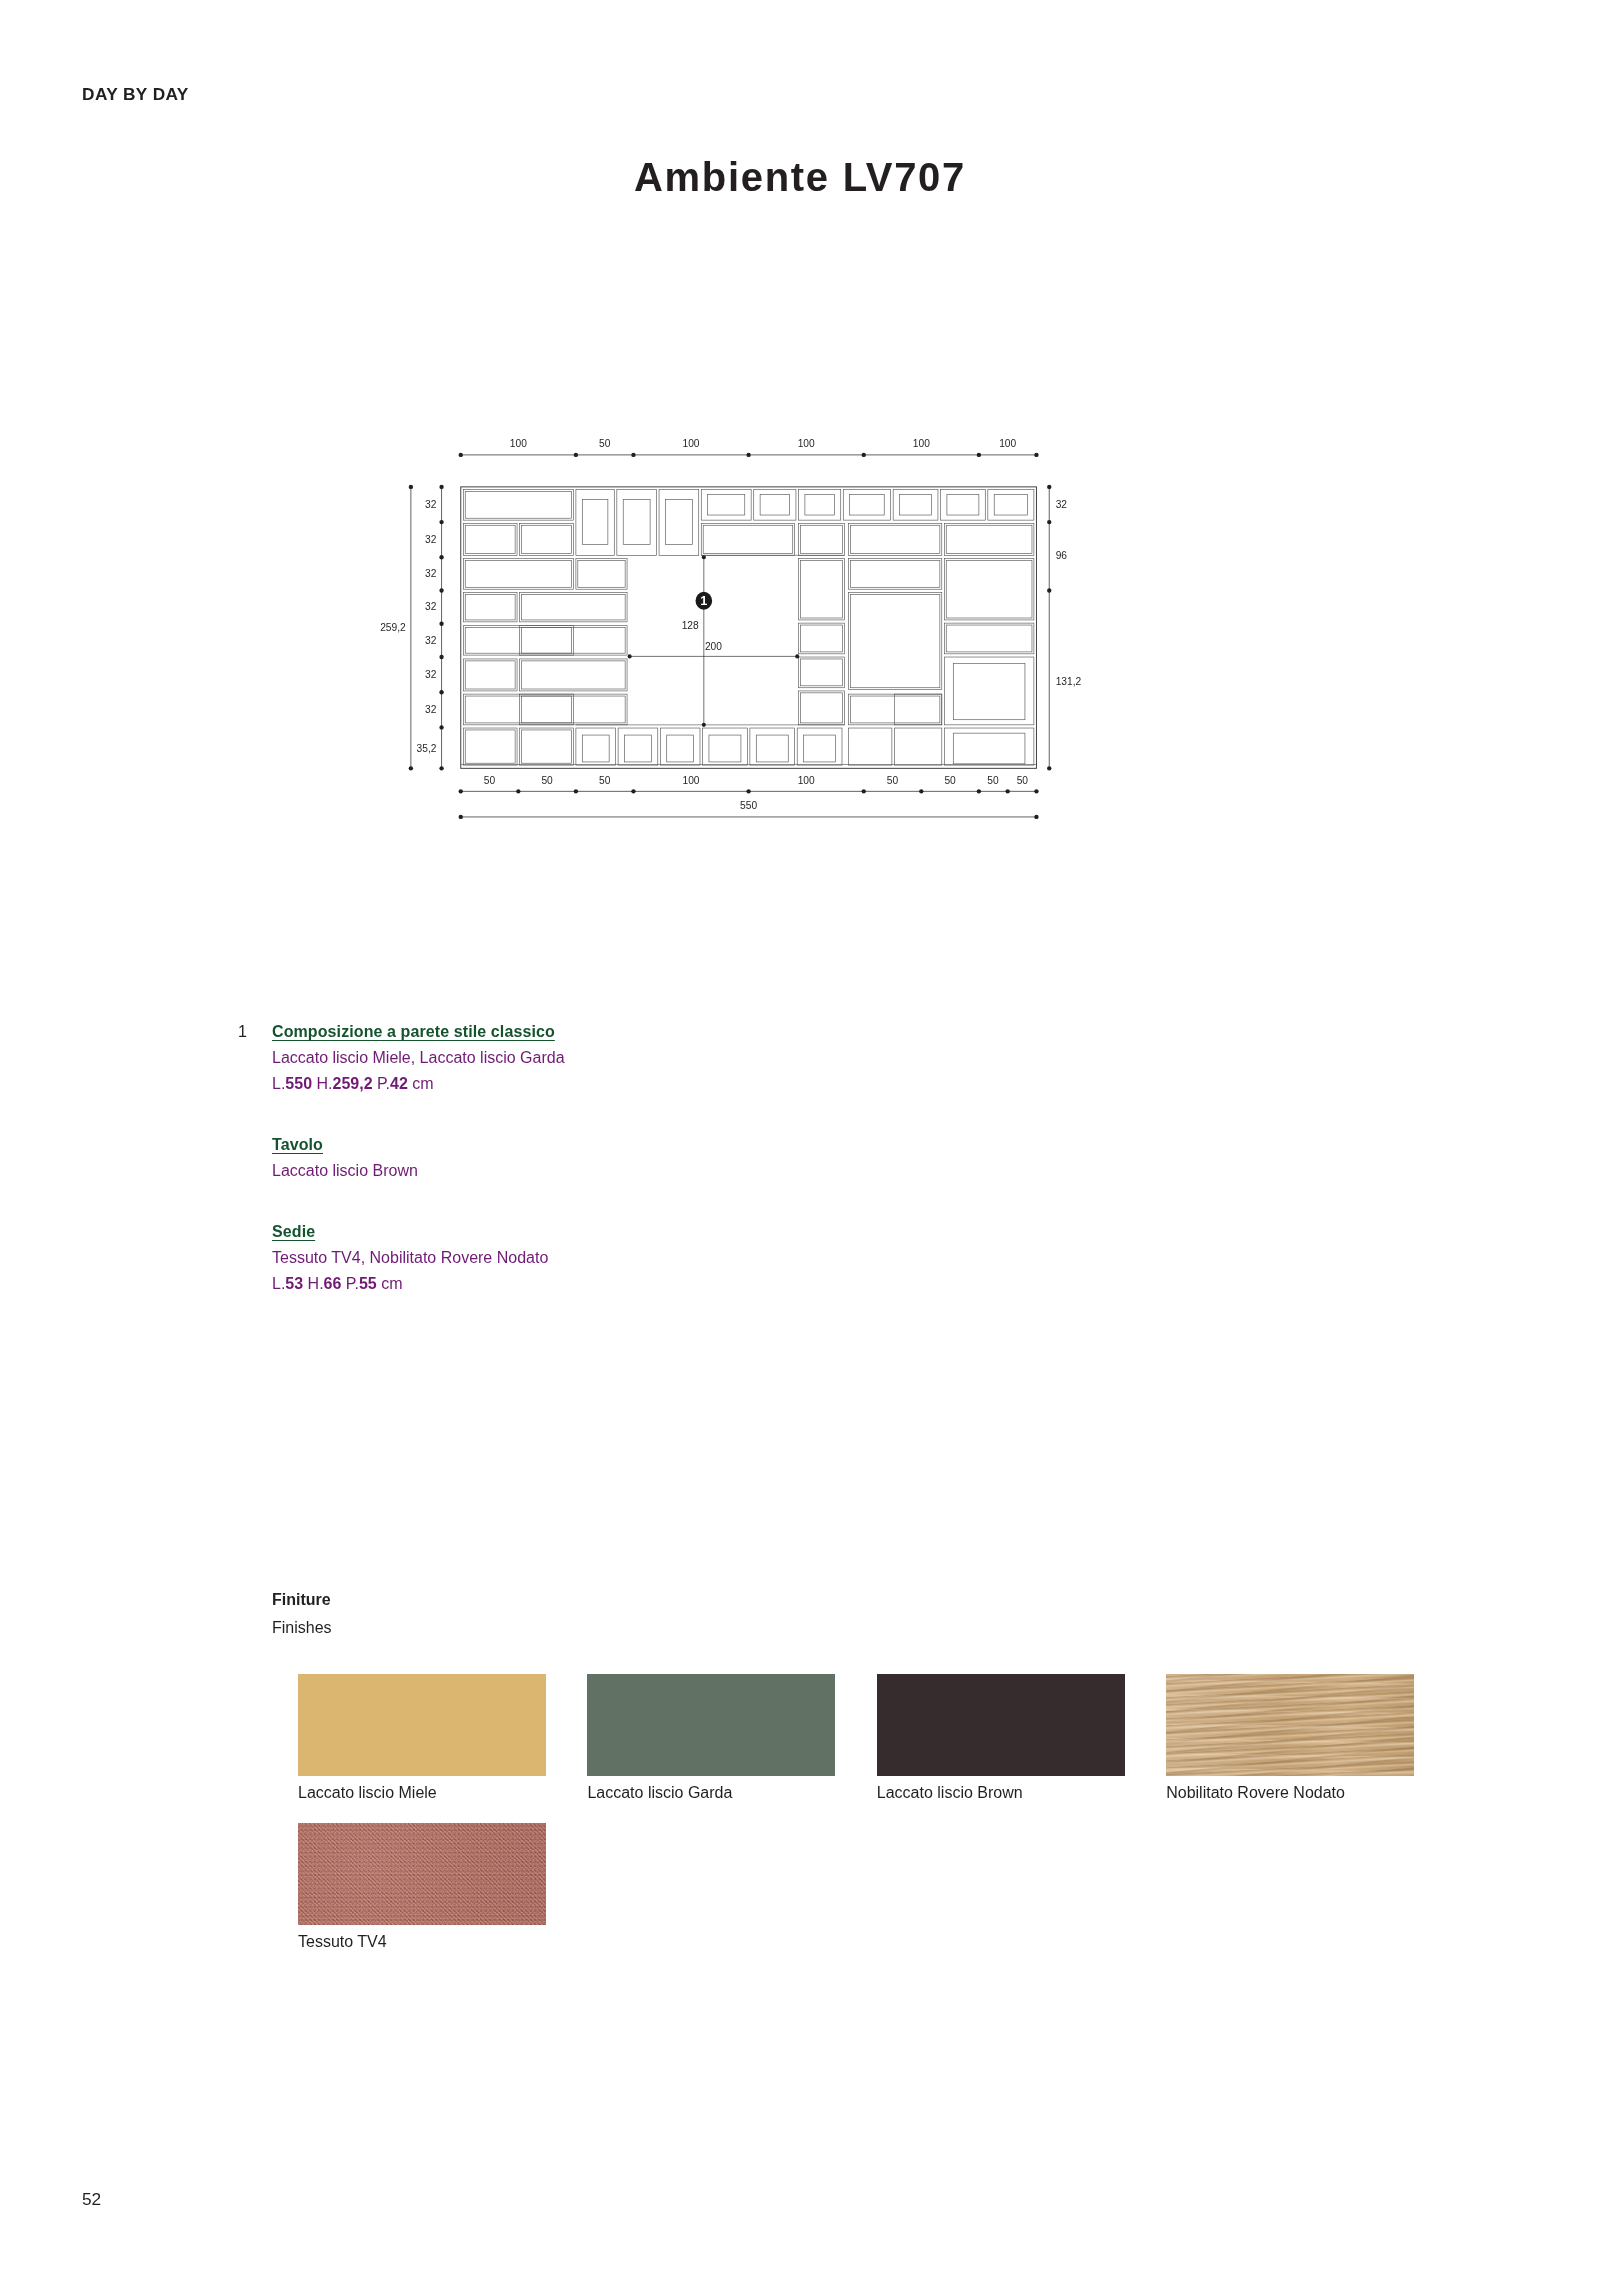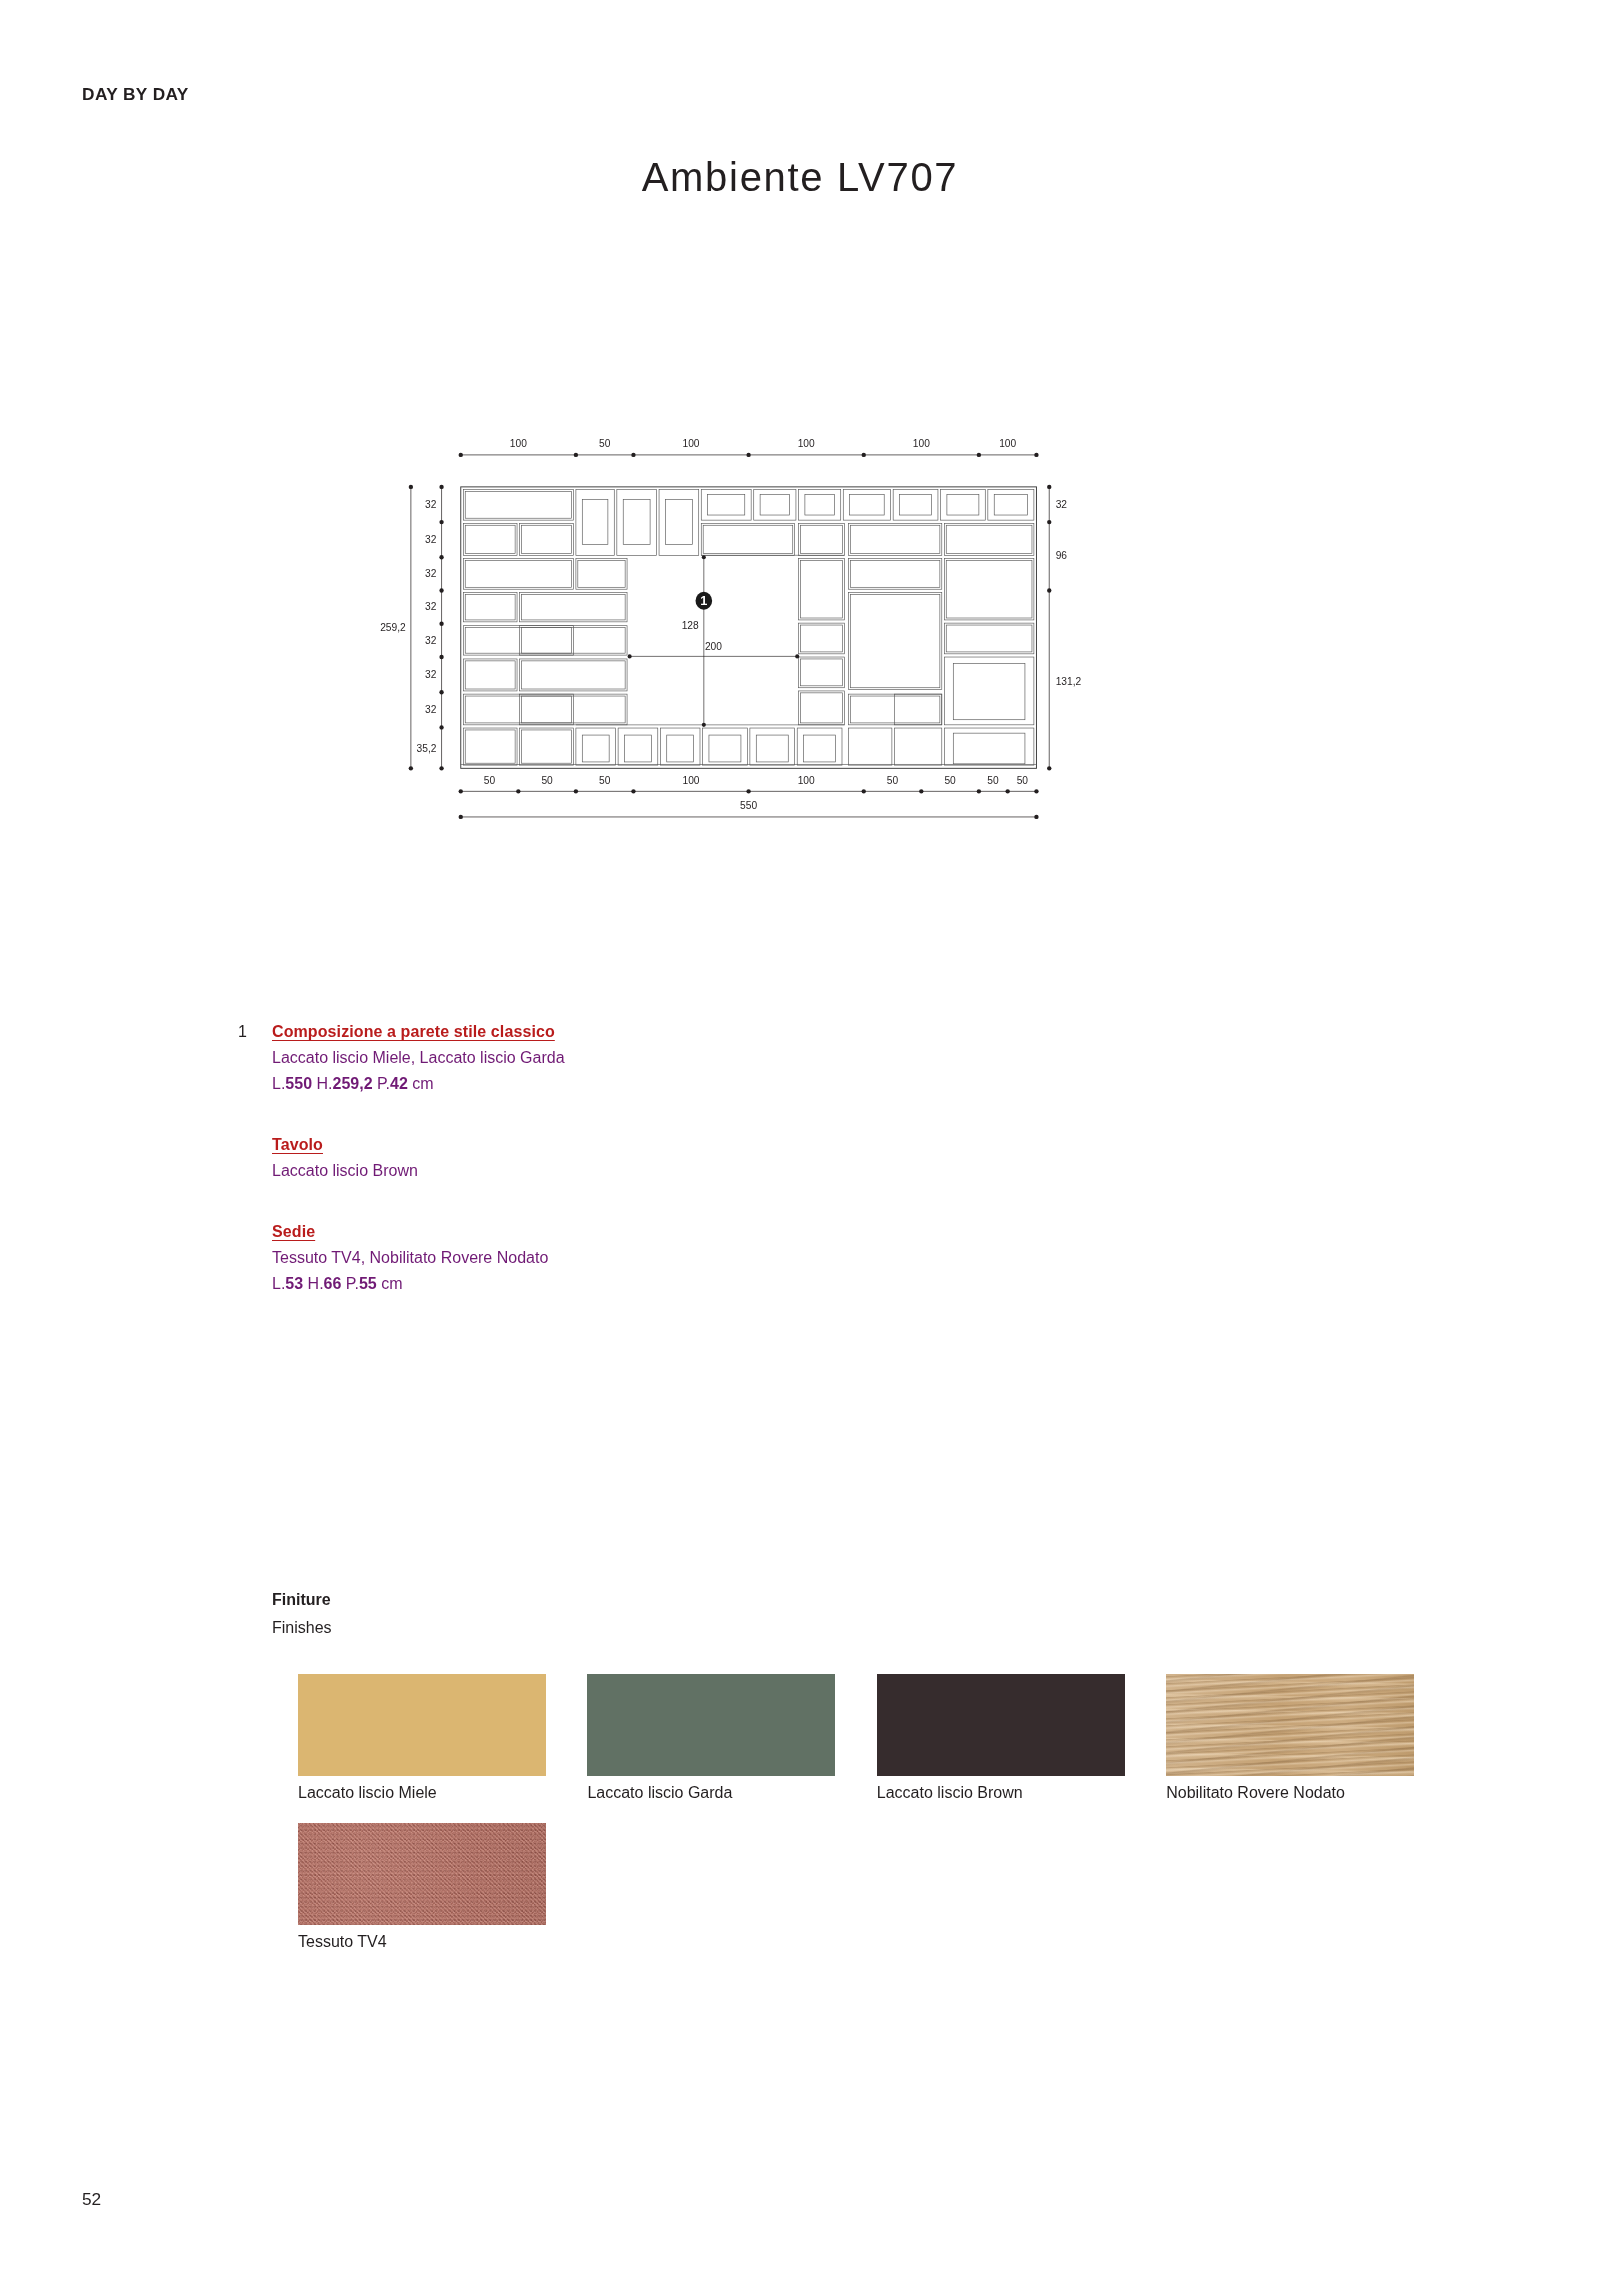--- a/index.html
+++ b/index.html
@@ -12,41 +12,41 @@
 
   
   .brand{
     position:absolute;left:82px;top:84px;
     font-size:17.3px;font-weight:700;letter-spacing:0.4px;
     color:#231f20;
   }
   .doc-title{
     position:absolute;left:0;right:0;top:155px;
     text-align:center;
-    font-size:40px;font-weight:400;letter-spacing:1.7px;
+    font-size:40px;font-weight:700;letter-spacing:1.7px;
     color:#231f20;
   }
 
   
   .drawing{position:absolute;left:384px;top:429px;width:742px;height:410px;}
   .drawing svg{display:block;width:100%;height:100%;overflow:visible;}
 
   
   .items{position:absolute;left:272px;top:1019px;width:640px;}
   .item-row{position:relative;margin-bottom:0;}
   .item-num{
     position:absolute;left:-34px;top:0;
     font-size:16px;line-height:26px;font-weight:400;color:#231f20;
   }
   .grp{margin-bottom:35px;}
   .grp:last-child{margin-bottom:0;}
   .ttl{
     font-size:16px;line-height:26px;font-weight:700;
     text-decoration:underline;text-underline-offset:2.6px;
-    color:#b91c1c;letter-spacing:0.1px;
+    color:#14532d;letter-spacing:0.1px;
   }
   .sub-b{font-size:16px;line-height:26px;font-weight:700;color:#231f20;}
   .ln{font-size:16px;line-height:26px;font-weight:400;color:#701a75;}
   .ln b{font-weight:700;}
 
   
   .fin-head{position:absolute;left:272px;top:1586px;}
   .fin-it{font-size:16px;line-height:27.5px;font-weight:700;color:#231f20;}
   .fin-en{font-size:16px;line-height:27.5px;font-weight:400;color:#231f20;text-align:center;}
 

